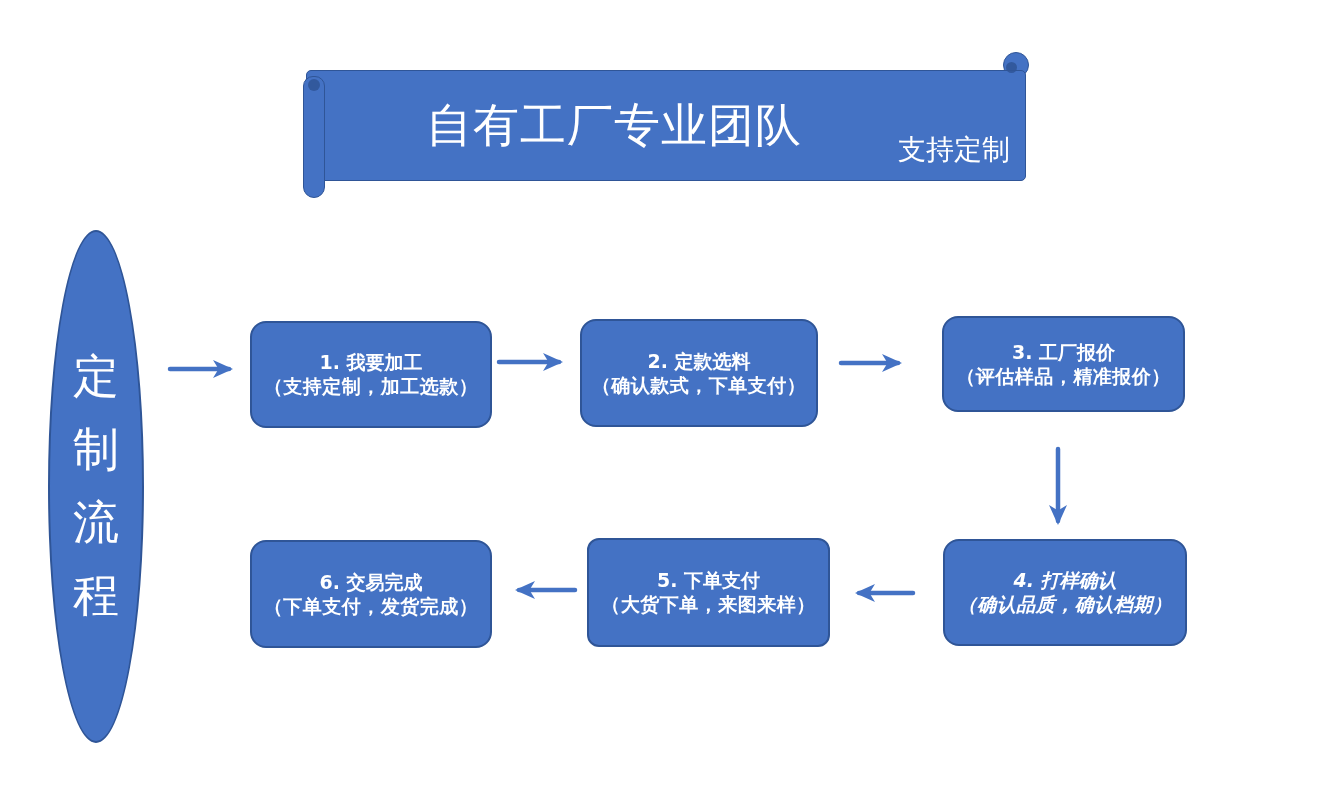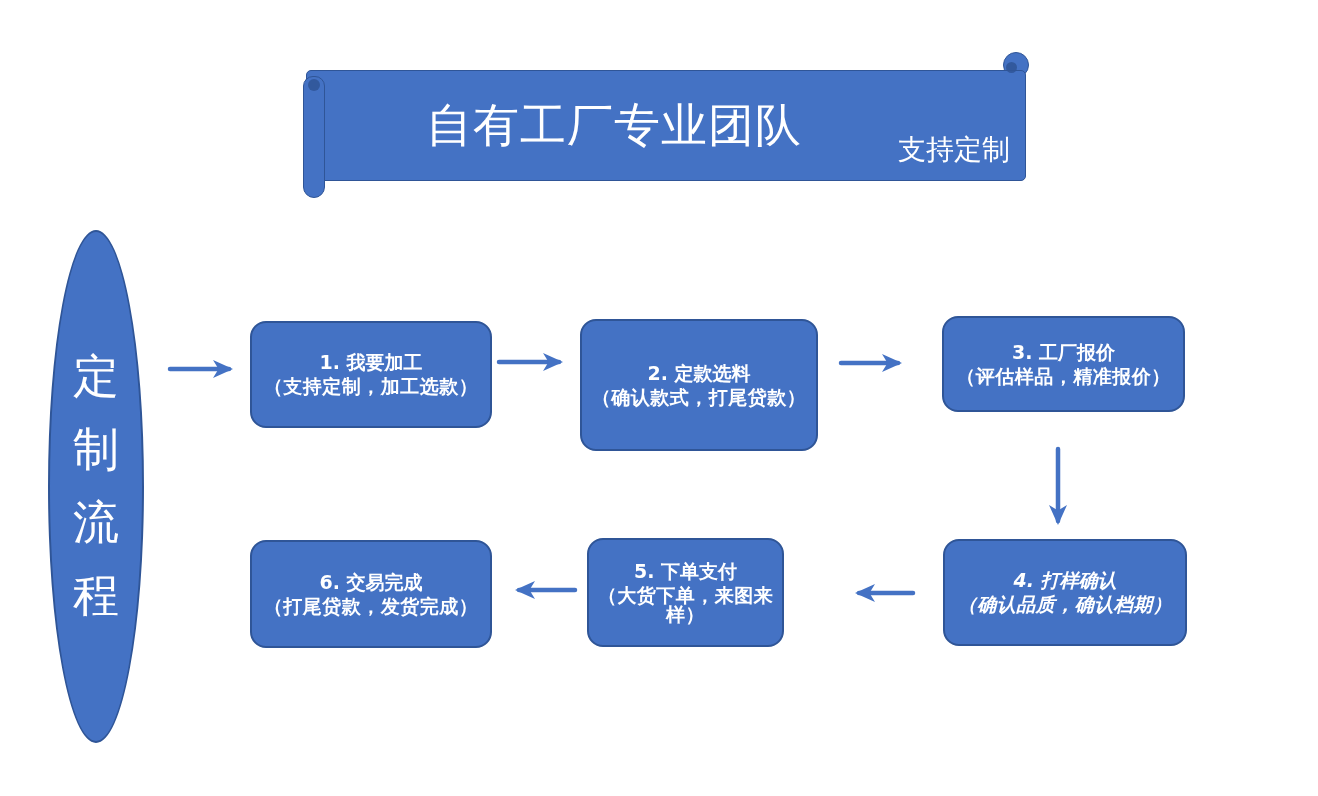--- a/index.html
+++ b/index.html
@@ -95,24 +95,24 @@
     align-items: center; justify-content: center;
     gap: 5px;
     font-family: "DejaVu Sans", "Liberation Sans", sans-serif;
     font-weight: bold;
     text-align: center;
     line-height: 1;
   }
   .step .t { font-size: 19px; }
   .step .d { font-size: 19px; letter-spacing: 0.5px; }
   .s1 { left: 250px; top: 321px; width: 242px; height: 107px; }
-  .s2 { left: 580px; top: 319px; width: 238px; height: 132px; }
+  .s2 { left: 580px; top: 319px; width: 238px; height: 108px; }
   .s3 { left: 942px; top: 316px; width: 243px; height: 96px; }
   .s4 { left: 943px; top: 539px; width: 244px; height: 107px; font-style: italic; }
-  .s5 { left: 587px; top: 538px; width: 197px; height: 109px; }
+  .s5 { left: 587px; top: 538px; width: 243px; height: 109px; border-radius: 12px; }
   .s6 { left: 250px; top: 540px; width: 242px; height: 108px; text-align: right; }
 
   
   #arrows {
     position: absolute; left: 0; top: 0;
     pointer-events: none;
   }
   #arrows line { stroke: var(--arrow); stroke-width: 4.5; stroke-linecap: round; }
   #arrows marker path { fill: var(--arrow); }
 </style>
@@ -136,37 +136,37 @@
     <span>流</span>
     <span>程</span>
   </div>
 
   <div class="step s1">
     <span class="t">1. 我要加工</span>
     <span class="d">（支持定制，加工选款）</span>
   </div>
   <div class="step s2">
     <span class="t">2. 定款选料</span>
-    <span class="d">（确认款式，打尾贷款）</span>
+    <span class="d">（确认款式，下单支付）</span>
   </div>
   <div class="step s3">
     <span class="t">3. 工厂报价</span>
     <span class="d">（评估样品，精准报价）</span>
   </div>
   <div class="step s4">
     <span class="t">4. 打样确认</span>
     <span class="d">（确认品质，确认档期）</span>
   </div>
   <div class="step s5">
     <span class="t">5. 下单支付</span>
     <span class="d">（大货下单，来图来样）</span>
   </div>
   <div class="step s6">
     <span class="t">6. 交易完成</span>
-    <span class="d">（打尾贷款，发货完成）</span>
+    <span class="d">（下单支付，发货完成）</span>
   </div>
 
   <svg id="arrows" width="1318" height="796" viewBox="0 0 1318 796">
     <defs>
       <marker id="ah" orient="auto" markerUnits="userSpaceOnUse" markerWidth="24" markerHeight="22" refX="17" refY="10">
         <path d="M1,1 L21,10 L1,19 L6.5,10 Z"></path>
       </marker>
     </defs>
     <line x1="170" y1="369" x2="229" y2="369" marker-end="url(#ah)"></line>
     <line x1="499" y1="362" x2="559" y2="362" marker-end="url(#ah)"></line>

